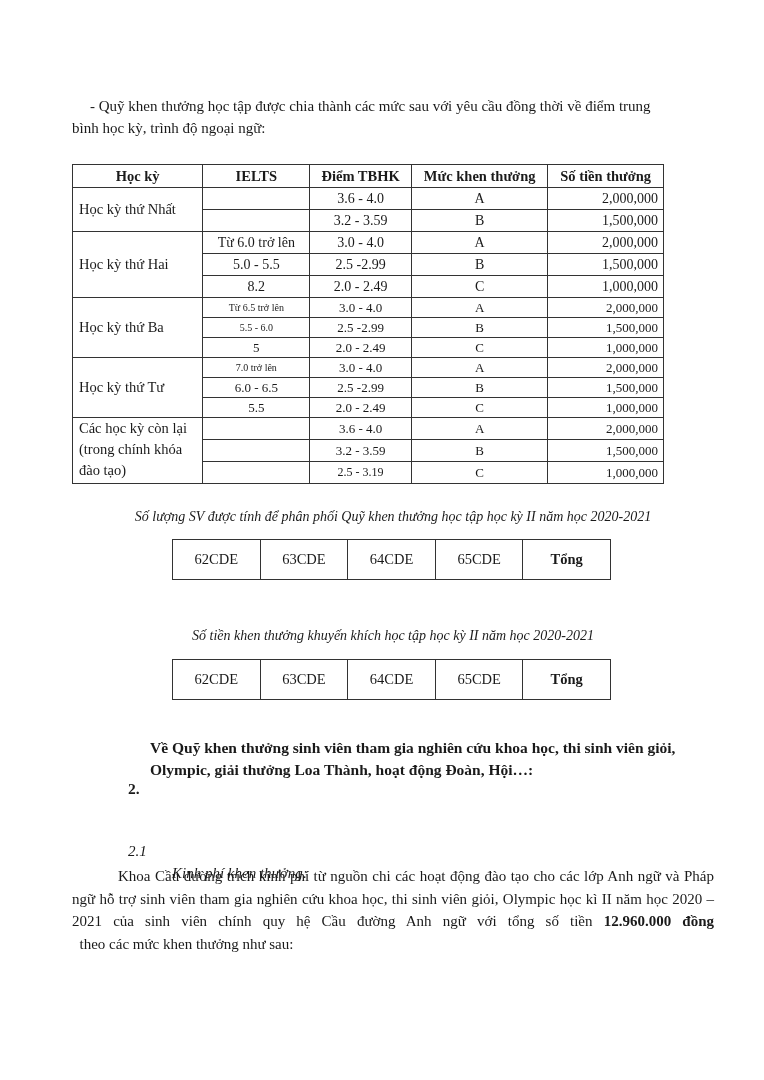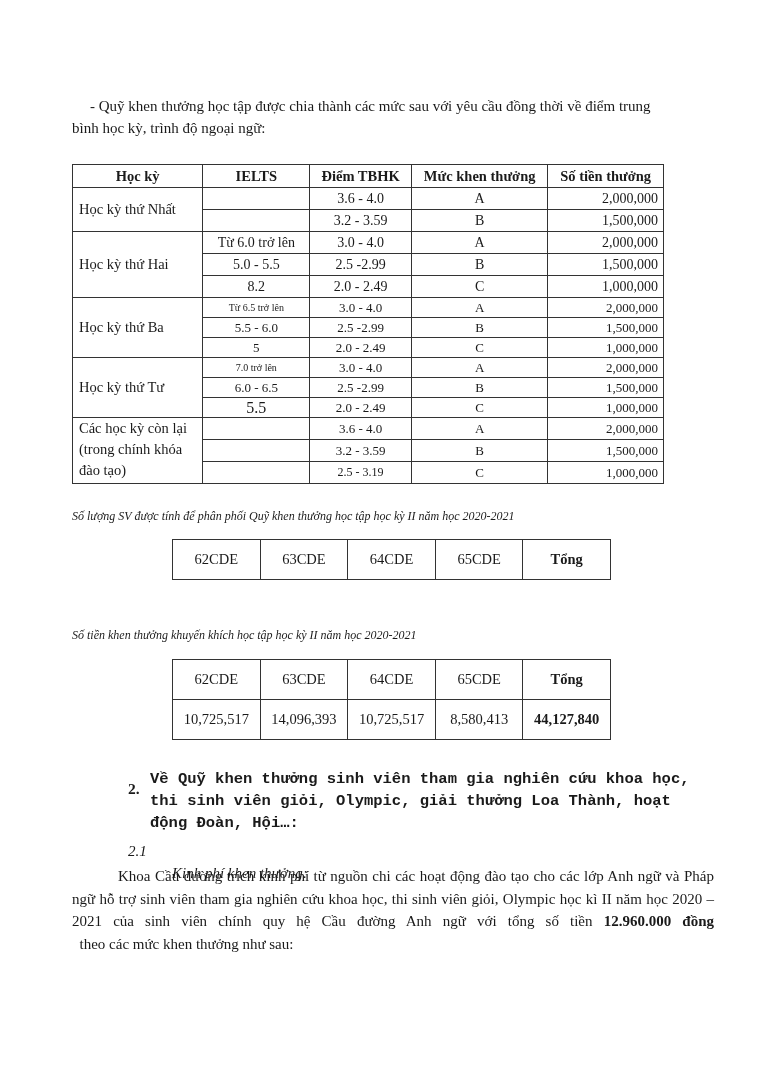--- a/index.html
+++ b/index.html
@@ -21,33 +21,33 @@
   #award-table col.c4 { width:145px; }
   #award-table col.c5 { width:124px; }
   #award-table th { height:22px; text-align:center; }
   #award-table td { text-align:center; }
   #award-table td.sem { text-align:left; padding-left:6px; font-size:14.5px; }
   #award-table td.amt { text-align:right; padding-right:5px; }
   #award-table td.sem.multi { white-space:normal; line-height:21px; vertical-align:top; padding-top:0; }
   tr.r22 td { height:21px; }
   tr.r20 td { height:19px; }
 
-  .caption { font-style:italic; font-size:12px; left:72px; width:642px; }
+  .caption { font-style:italic; font-size:14px; text-align:center; left:72px; width:642px; }
   .cap1 { top:509px; }
   .cap2 { top:628px; }
 
   .small-table { left:172px; width:439px; }
   .small-table td { width:87px; height:39px; text-align:center; font-size:14.5px; padding:0; }
   .small-table td.bold { font-weight:bold; }
   #count-table { top:539px; }
   #money-table { top:659px; }
 
   .h2 { font-weight:bold; font-size:15.5px; line-height:22px; }
   .h2-num { left:128px; top:778px; }
-  .h2-text { left:150px; top:768px; width:560px;font-family:Liberation Mono, monospace; }
+  .h2-text { left:150px; top:737px; width:560px; }
 
   .h3-num { left:128px; top:843px; font-style:italic; font-size:15px; }
   .h3-text { left:172px; top:865px; font-style:italic; font-size:15px; }
 
   .body-para { left:72px; top:865px; width:642px; font-size:15px; line-height:22.5px; text-align:justify; text-indent:46px; }
   .body-para b { font-weight:bold; }
 </style>
 </head>
 <body>
 
@@ -106,21 +106,21 @@
   </tr>
 
   <tr class="r20">
     <td class="sem" rowspan="3">Học kỳ thứ Ba</td>
     <td style="font-size:10px">Từ 6.5 trở lên</td>
     <td style="font-size:13px">3.0 - 4.0</td>
     <td style="font-size:13px">A</td>
     <td class="amt" style="font-size:13px">2,000,000</td>
   </tr>
   <tr class="r20">
-    <td style="font-size:13px">5.5 - 6.0</td>
+    <td style="font-size:10px">5.5 - 6.0</td>
     <td style="font-size:13px">2.5 -2.99</td>
     <td style="font-size:13px">B</td>
     <td class="amt" style="font-size:13px">1,500,000</td>
   </tr>
   <tr class="r20">
     <td style="font-size:13px">5</td>
     <td style="font-size:13px">2.0 - 2.49</td>
     <td style="font-size:13px">C</td>
     <td class="amt" style="font-size:13px">1,000,000</td>
   </tr>
@@ -132,21 +132,21 @@
     <td style="font-size:13px">A</td>
     <td class="amt" style="font-size:13px">2,000,000</td>
   </tr>
   <tr class="r20">
     <td style="font-size:13px">6.0 - 6.5</td>
     <td style="font-size:13px">2.5 -2.99</td>
     <td style="font-size:13px">B</td>
     <td class="amt" style="font-size:13px">1,500,000</td>
   </tr>
   <tr class="r20">
-    <td style="font-size:16px">5.5</td>
+    <td style="font-size:13px">5.5</td>
     <td style="font-size:13px">2.0 - 2.49</td>
     <td style="font-size:13px">C</td>
     <td class="amt" style="font-size:13px">1,000,000</td>
   </tr>
 
   <tr class="r22">
     <td class="sem multi" rowspan="3">
       <div>Các học kỳ còn lại</div>
       <div>(trong chính khóa</div>
       <div>đào tạo)</div>
@@ -189,27 +189,20 @@
 
 <table id="money-table" class="small-table">
   <tbody>
       <tr>
     <td>62CDE</td>
     <td>63CDE</td>
     <td>64CDE</td>
     <td>65CDE</td>
     <td class="bold">Tổng</td>
   </tr>
-  <tr>
-    <td>10,725,517</td>
-    <td>14,096,393</td>
-    <td>10,725,517</td>
-    <td>8,580,413</td>
-    <td class="bold">44,127,840</td>
-  </tr>
 </tbody>
   </table>
 
 <div class="abs h2 h2-num">2.</div>
 <div class="abs h2 h2-text">Về Quỹ khen thưởng sinh viên tham gia nghiên cứu khoa học, thi sinh viên giỏi, Olympic, giải thưởng Loa Thành, hoạt động Đoàn, Hội…:</div>
 
 <div class="abs h3-num">2.1</div>
 <div class="abs h3-text">Kinh phí khen thưởng:</div>
 
 <div class="abs body-para"><span>Khoa Cầu đường trích kinh phí từ nguồn chi các hoạt động đào tạo cho các lớp Anh ngữ và Pháp ngữ hỗ trợ sinh viên tham gia nghiên cứu khoa học, thi sinh viên giỏi, Olympic học kì II năm học 2020 – 2021 của sinh viên chính quy hệ Cầu đường Anh ngữ với tổng số tiền </span><b>12.960.000 đồng</b><span style="white-space:pre">  theo các mức khen thưởng như sau:</span></div>

